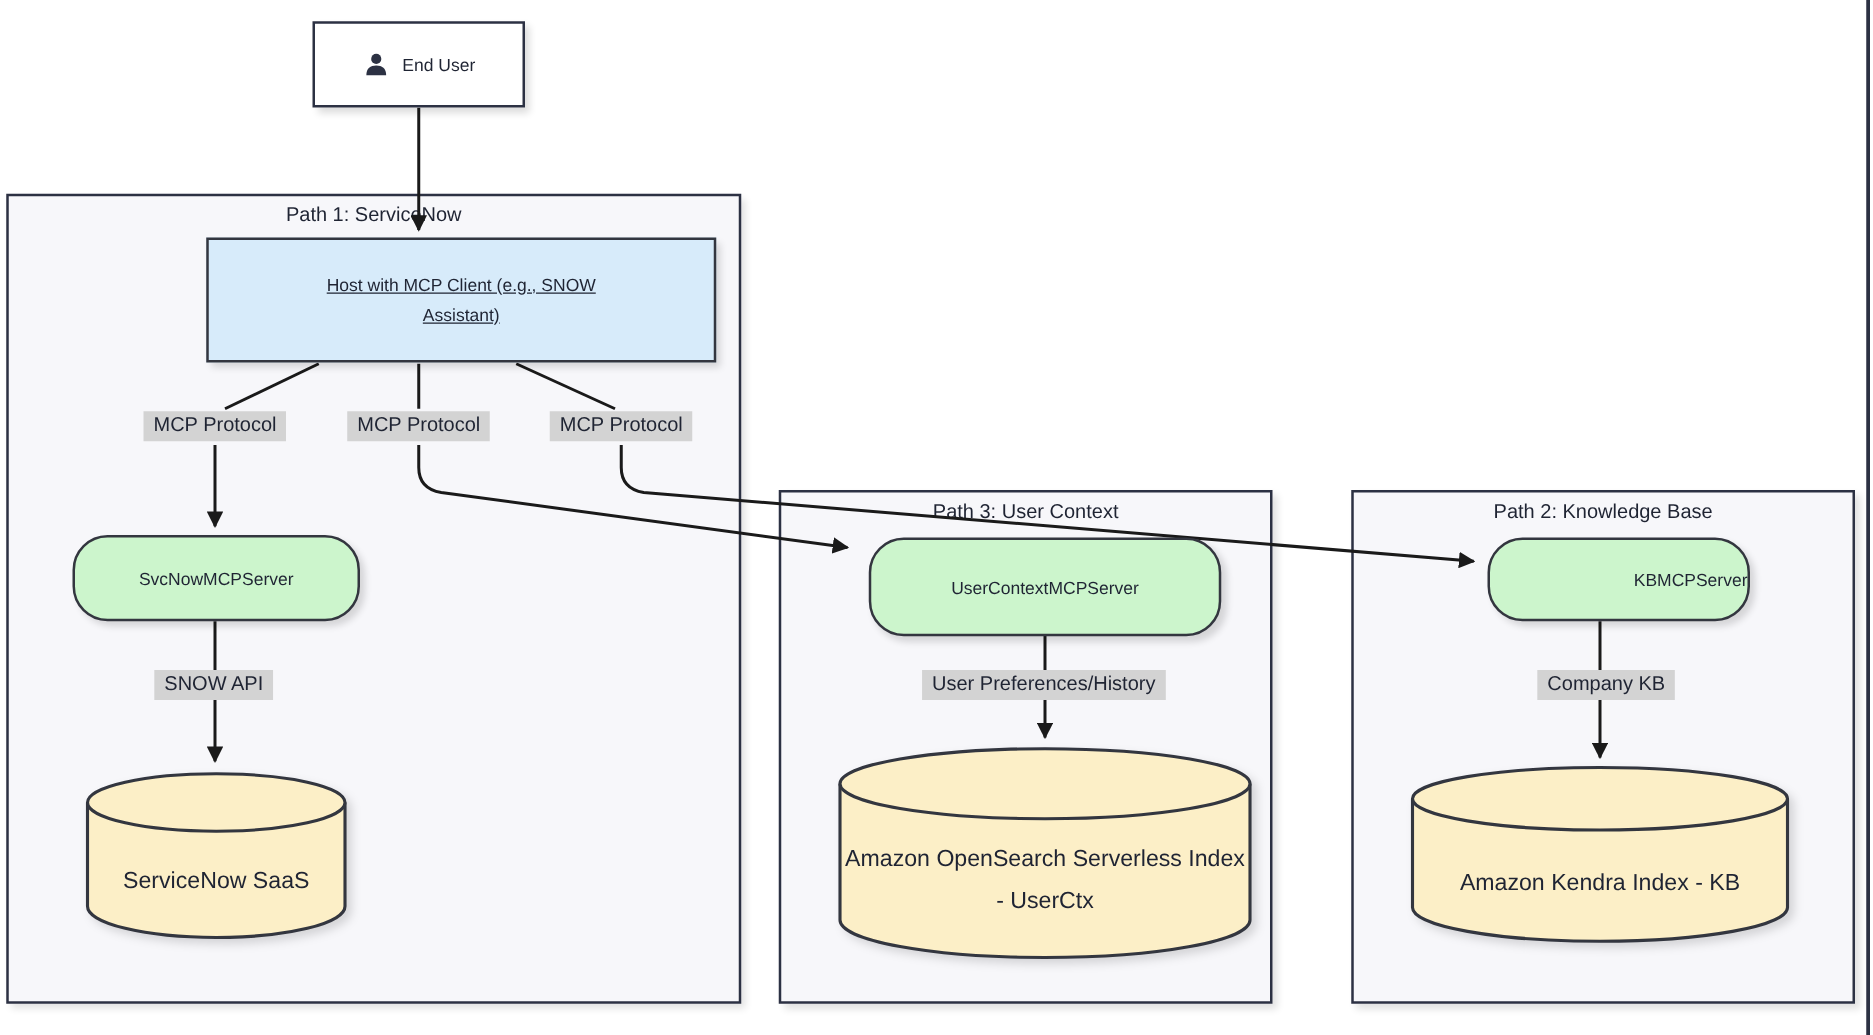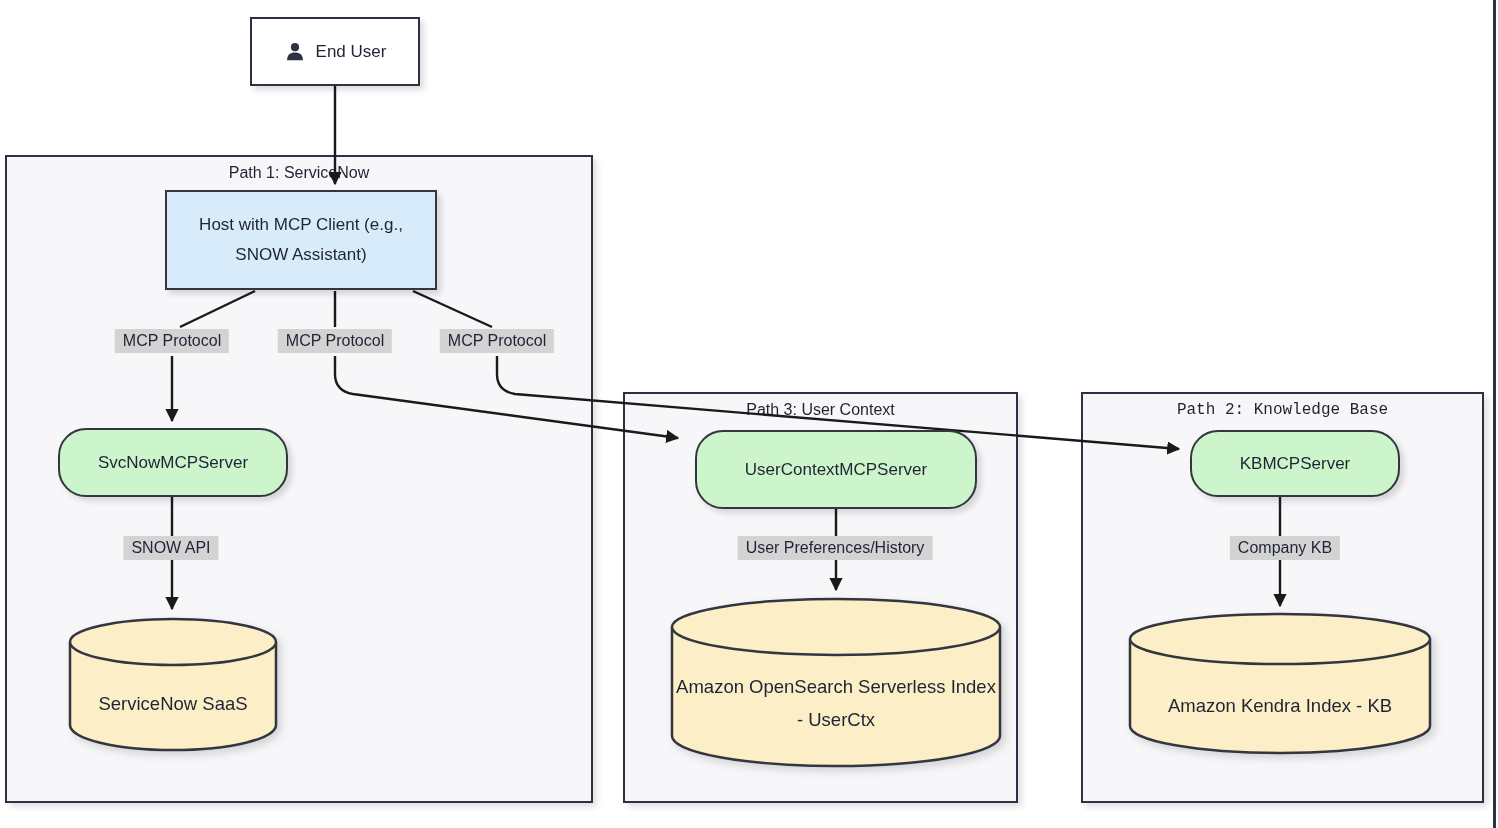--- a/index.html
+++ b/index.html
@@ -36,21 +36,21 @@
   
   .edge-label{
     position:absolute;transform:translate(-50%,-50%);
     background:var(--edge-label-bg);color:var(--text);
     font-size:16px;line-height:1.25;padding:2px 8px;white-space:nowrap;
     z-index:4;
   }
   
   .node{
     position:absolute;display:flex;align-items:center;justify-content:center;
-    text-align:center;font-size:17px;color:var(--text);z-index:5;
+    text-align:center;font-size:14px;color:var(--text);z-index:5;
   }
   .node-rect{
     background:#ffffff;border:2.5px solid var(--border);
     box-shadow:4px 4px 6px rgba(0,0,0,0.14);
   }
   .node-host{
     background:var(--host-fill);border:2.5px solid #33363f;
     box-shadow:4px 4px 6px rgba(0,0,0,0.14);
   }
   .node-host .wrap{display:inline-block;max-width:258px;line-height:1.75;}
@@ -79,21 +79,21 @@
 <div class="stage">
 
   <div class="group" style="left:5px;top:155px;width:588px;height:648px;">
     <div class="group-title">Path 1: ServiceNow</div>
   </div>
 
   <div class="group" style="left:623px;top:392px;width:395px;height:411px;">
     <div class="group-title">Path 3: User Context</div>
   </div>
 
-  <div class="group" style="left:1081px;top:392px;width:403px;height:411px;font-family:Liberation Mono, monospace;">
+  <div class="group" style="left:1081px;top:392px;width:403px;height:411px;">
     <div class="group-title">Path 2: Knowledge Base</div>
   </div>
 
   <svg class="edges" width="1498" height="828" viewBox="0 0 1498 828">
     <defs>
       <marker id="arrow" viewBox="0 0 10 10" refX="9" refY="5" markerWidth="5.5" markerHeight="5.5" orient="auto-start-reverse">
         <path class="ah" d="M0,0 L10,5 L0,10 z"></path>
       </marker>
     </defs>
 
@@ -128,33 +128,33 @@
       <span class="person-icon">
         <svg width="22" height="22" viewBox="0 0 20 20">
           <circle cx="10" cy="5.6" r="3.7" fill="#2c3143"></circle>
           <path d="M2.8,17.5 C2.8,12.4 5.8,10.4 10,10.4 C14.2,10.4 17.2,12.4 17.2,17.5 Z" fill="#2c3143"></path>
         </svg>
       </span>
       <span>End User</span>
     </div>
   </div>
 
-  <div class="node node-host" style="left:165px;top:190px;width:272px;height:100px;">
+  <div class="node node-host" style="left:165px;top:190px;width:408px;height:100px;text-decoration:underline;">
     <span class="wrap">Host with MCP Client (e.g., SNOW Assistant)</span>
   </div>
 
   <div class="node node-server" style="left:58px;top:428px;width:230px;height:69px;">
     <span>SvcNowMCPServer</span>
   </div>
 
   <div class="node node-server" style="left:695px;top:430px;width:282px;height:79px;">
     <span>UserContextMCPServer</span>
   </div>
 
-  <div class="node node-server" style="left:1190px;top:430px;width:210px;height:67px;">
+  <div class="node node-server" style="left:1190px;top:430px;width:210px;height:67px;justify-content:flex-end;">
     <span>KBMCPServer</span>
   </div>
 
   <div class="cylinder" style="left:68px;top:617px;width:210px;height:135px;">
     <svg width="210" height="135" viewBox="0 0 210 135">
       <path class="cyl-fill" d="M2,25 L2,108 A103,25 0 0 0 208,108 L208,25"></path>
       <ellipse class="cyl-fill" cx="105" cy="25" rx="103" ry="23"></ellipse>
     </svg>
     <div class="cyl-label" style="top:50px;height:74px;">ServiceNow SaaS</div>
   </div>

